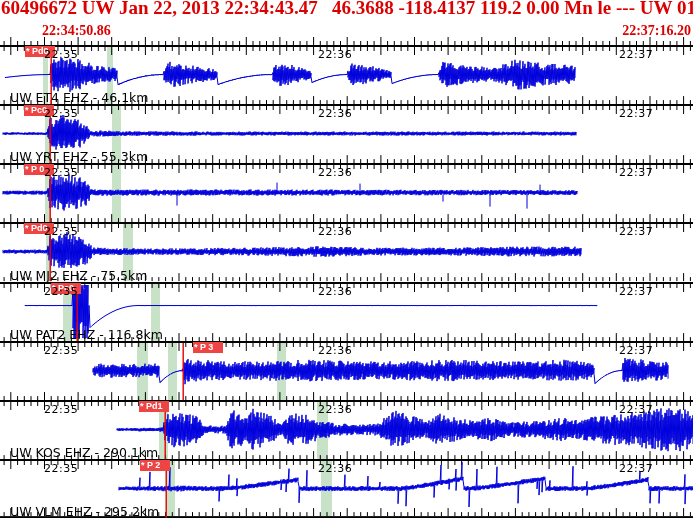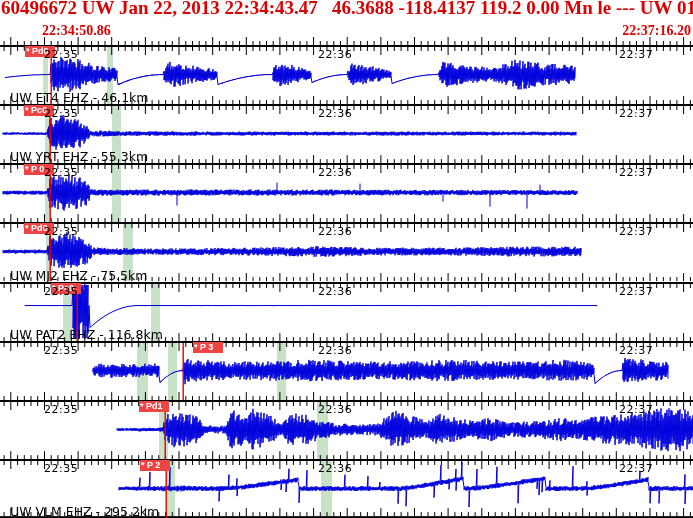--- a/index.html
+++ b/index.html
@@ -137,20 +137,21 @@
       </div>
       <div class="panel">
     <svg class="wave" viewBox="0 0 693 59.125" preserveAspectRatio="none">
           <rect x="0" y="0" width="693" height="2" fill="#000"></rect>
           <rect x="159" y="2" width="9" height="57.125" fill="#c8e2c8"></rect>
           <rect x="317" y="2" width="11" height="57.125" fill="#c8e2c8"></rect>
           <path d="M4.1 2V6.0M10.8 2V10.0M17.6 2V6.0M24.3 2V6.0M31.0 2V6.0M37.7 2V6.0M44.5 2V10.0M51.2 2V6.0M57.9 2V6.0M64.7 2V6.0M71.4 2V6.0M78.1 2V10.0M84.8 2V6.0M91.6 2V6.0M98.3 2V6.0M105.0 2V6.0M111.7 2V10.0M118.5 2V6.0M125.2 2V6.0M131.9 2V6.0M138.7 2V6.0M145.4 2V10.0M152.1 2V6.0M158.8 2V6.0M165.6 2V6.0M172.3 2V6.0M179.0 2V10.0M185.8 2V6.0M192.5 2V6.0M199.2 2V6.0M205.9 2V6.0M212.7 2V10.0M219.4 2V6.0M226.1 2V6.0M232.9 2V6.0M239.6 2V6.0M246.3 2V10.0M253.0 2V6.0M259.8 2V6.0M266.5 2V6.0M273.2 2V6.0M279.9 2V10.0M286.7 2V6.0M293.4 2V6.0M300.1 2V6.0M306.9 2V6.0M313.6 2V10.0M320.3 2V6.0M327.0 2V6.0M333.8 2V6.0M340.5 2V6.0M347.2 2V10.0M354.0 2V6.0M360.7 2V6.0M367.4 2V6.0M374.1 2V6.0M380.9 2V10.0M387.6 2V6.0M394.3 2V6.0M401.1 2V6.0M407.8 2V6.0M414.5 2V10.0M421.2 2V6.0M428.0 2V6.0M434.7 2V6.0M441.4 2V6.0M448.1 2V10.0M454.9 2V6.0M461.6 2V6.0M468.3 2V6.0M475.1 2V6.0M481.8 2V10.0M488.5 2V6.0M495.2 2V6.0M502.0 2V6.0M508.7 2V6.0M515.4 2V10.0M522.2 2V6.0M528.9 2V6.0M535.6 2V6.0M542.3 2V6.0M549.1 2V10.0M555.8 2V6.0M562.5 2V6.0M569.3 2V6.0M576.0 2V6.0M582.7 2V10.0M589.4 2V6.0M596.2 2V6.0M602.9 2V6.0M609.6 2V6.0M616.3 2V10.0M623.1 2V6.0M629.8 2V6.0M636.5 2V6.0M643.3 2V6.0M650.0 2V10.0M656.7 2V6.0M663.4 2V6.0M670.2 2V6.0M676.9 2V6.0M683.6 2V10.0M690.4 2V6.0M4.1 59.125V55.1M10.8 59.125V51.1M17.6 59.125V55.1M24.3 59.125V55.1M31.0 59.125V55.1M37.7 59.125V55.1M44.5 59.125V51.1M51.2 59.125V55.1M57.9 59.125V55.1M64.7 59.125V55.1M71.4 59.125V55.1M78.1 59.125V51.1M84.8 59.125V55.1M91.6 59.125V55.1M98.3 59.125V55.1M105.0 59.125V55.1M111.7 59.125V51.1M118.5 59.125V55.1M125.2 59.125V55.1M131.9 59.125V55.1M138.7 59.125V55.1M145.4 59.125V51.1M152.1 59.125V55.1M158.8 59.125V55.1M165.6 59.125V55.1M172.3 59.125V55.1M179.0 59.125V51.1M185.8 59.125V55.1M192.5 59.125V55.1M199.2 59.125V55.1M205.9 59.125V55.1M212.7 59.125V51.1M219.4 59.125V55.1M226.1 59.125V55.1M232.9 59.125V55.1M239.6 59.125V55.1M246.3 59.125V51.1M253.0 59.125V55.1M259.8 59.125V55.1M266.5 59.125V55.1M273.2 59.125V55.1M279.9 59.125V51.1M286.7 59.125V55.1M293.4 59.125V55.1M300.1 59.125V55.1M306.9 59.125V55.1M313.6 59.125V51.1M320.3 59.125V55.1M327.0 59.125V55.1M333.8 59.125V55.1M340.5 59.125V55.1M347.2 59.125V51.1M354.0 59.125V55.1M360.7 59.125V55.1M367.4 59.125V55.1M374.1 59.125V55.1M380.9 59.125V51.1M387.6 59.125V55.1M394.3 59.125V55.1M401.1 59.125V55.1M407.8 59.125V55.1M414.5 59.125V51.1M421.2 59.125V55.1M428.0 59.125V55.1M434.7 59.125V55.1M441.4 59.125V55.1M448.1 59.125V51.1M454.9 59.125V55.1M461.6 59.125V55.1M468.3 59.125V55.1M475.1 59.125V55.1M481.8 59.125V51.1M488.5 59.125V55.1M495.2 59.125V55.1M502.0 59.125V55.1M508.7 59.125V55.1M515.4 59.125V51.1M522.2 59.125V55.1M528.9 59.125V55.1M535.6 59.125V55.1M542.3 59.125V55.1M549.1 59.125V51.1M555.8 59.125V55.1M562.5 59.125V55.1M569.3 59.125V55.1M576.0 59.125V55.1M582.7 59.125V51.1M589.4 59.125V55.1M596.2 59.125V55.1M602.9 59.125V55.1M609.6 59.125V55.1M616.3 59.125V51.1M623.1 59.125V55.1M629.8 59.125V55.1M636.5 59.125V55.1M643.3 59.125V55.1M650.0 59.125V51.1M656.7 59.125V55.1M663.4 59.125V55.1M670.2 59.125V55.1M676.9 59.125V55.1M683.6 59.125V51.1M690.4 59.125V55.1" stroke="#000000" stroke-width="1" fill="none"></path>
           <path d="M117 28.6L117 30.1L118 28.3L118 30.6L119 28.9L119 30.9L120 28.1L120 30.9L121 29.0L121 30.3L122 28.1L122 30.7L123 28.5L123 30.8L124 28.6L124 30.2L125 28.9L125 30.2L126 28.5L126 30.7L127 27.9L127 30.2L128 28.7L128 30.4L129 28.8L129 30.4L130 28.7L130 30.2L131 28.1L131 30.7L132 28.4L132 30.8L133 28.6L133 30.5L134 28.3L134 30.5L135 28.1L135 30.7L136 28.2L136 30.9L137 28.5L137 30.3L138 28.6L138 30.9L139 28.9L139 31.3L140 28.8L140 31.3L141 28.3L141 31.2L142 28.5L142 30.7L143 28.6L143 31.0L144 27.8L144 30.7L145 28.4L145 30.9L146 28.5L146 31.2L147 28.4L147 30.8L148 28.4L148 30.9L149 28.1L149 31.0L150 27.8L150 30.9L151 28.2L151 31.0L152 28.4L152 30.9L153 28.0L153 31.1L154 28.3L154 31.0L155 28.7L155 30.5L156 28.7L156 30.9L157 28.3L157 31.0L158 28.4L158 30.8L159 27.8L159 30.5L160 28.0L160 31.7L161 27.6L161 31.3L162 27.8L162 30.9L163 27.4L163 31.3L164 22.3L164 33.5L165 25.2L165 40.1L166 22.0L166 35.9L167 19.0L167 35.7L168 14.3L168 40.9L169 22.5L169 43.1L170 19.3L170 36.8L171 20.9L171 36.9L172 20.3L172 45.2L173 13.9L173 37.7L174 17.2L174 47.2L175 17.1L175 45.7L176 15.9L176 42.3L177 20.3L177 36.2L178 20.1L178 38.5L179 17.2L179 45.0L180 13.4L180 45.7L181 22.1L181 38.4L182 13.8L182 40.1L183 16.9L183 41.4L184 23.2L184 46.4L185 20.9L185 39.9L186 14.8L186 36.9L187 15.3L187 45.2L188 15.2L188 39.4L189 21.0L189 41.8L190 14.5L190 42.4L191 24.0L191 40.6L192 23.6L192 38.7L193 15.5L193 39.4L194 18.6L194 38.0L195 17.9L195 38.3L196 16.2L196 43.1L197 17.4L197 39.4L198 22.5L198 37.7L199 21.8L199 38.0L200 19.8L200 38.0L201 22.6L201 36.1L202 25.7L202 35.9L203 26.6L203 35.0L204 26.7L204 31.7L205 26.4L205 33.1L206 26.9L206 32.2L207 26.8L207 33.0L208 27.0L208 32.1L209 26.5L209 31.5L210 25.7L210 31.8L211 25.7L211 31.4L212 27.9L212 31.5L213 26.9L213 31.7L214 26.6L214 31.7L215 27.0L215 33.1L216 26.5L216 32.6L217 27.6L217 31.1L218 26.9L218 33.4L219 27.7L219 31.2L220 27.6L220 31.7L221 26.4L221 31.0L222 25.8L222 31.1L223 27.8L223 33.4L224 26.6L224 31.8L225 26.3L225 33.5L226 27.3L226 33.1L227 25.1L227 35.7L228 21.1L228 40.3L229 23.5L229 36.2L230 18.1L230 46.3L231 13.4L231 46.2L232 14.6L232 48.2L233 12.7L233 43.3L234 10.5L234 45.7L235 19.6L235 38.8L236 21.7L236 36.9L237 16.4L237 37.4L238 15.4L238 44.4L239 14.6L239 42.7L240 20.4L240 44.4L241 20.5L241 45.8L242 19.1L242 43.9L243 19.6L243 41.0L244 23.0L244 37.7L245 18.3L245 39.8L246 18.9L246 36.6L247 18.5L247 40.3L248 22.8L248 41.4L249 15.5L249 43.5L250 14.5L250 43.1L251 12.5L251 40.6L252 20.6L252 48.8L253 8.8L253 49.5L254 13.9L254 43.9L255 16.6L255 40.0L256 17.6L256 39.4L257 12.3L257 38.7L258 12.6L258 43.8L259 17.2L259 37.3L260 21.5L260 47.4L261 12.5L261 43.2L262 18.4L262 38.8L263 21.9L263 42.7L264 13.0L264 36.8L265 19.9L265 37.6L266 18.4L266 38.0L267 14.3L267 38.2L268 18.6L268 38.9L269 16.0L269 41.7L270 21.8L270 36.8L271 15.9L271 40.8L272 20.4L272 35.8L273 22.5L273 40.0L274 25.2L274 40.8L275 19.0L275 35.0L276 24.4L276 38.2L277 24.5L277 34.4L278 23.2L278 35.6L279 23.8L279 32.6L280 24.0L280 34.9L281 24.8L281 34.7L282 25.5L282 32.7L283 23.5L283 34.3L284 21.8L284 36.4L285 21.0L285 38.5L286 19.7L286 38.9L287 23.0L287 35.1L288 23.0L288 43.5L289 17.8L289 39.9L290 15.6L290 40.7L291 19.8L291 42.2L292 15.1L292 42.5L293 18.4L293 44.8L294 22.1L294 37.7L295 18.5L295 38.8L296 13.6L296 36.9L297 20.6L297 36.0L298 23.2L298 38.2L299 16.3L299 37.1L300 22.3L300 37.3L301 21.9L301 36.3L302 14.9L302 37.1L303 19.0L303 42.9L304 22.8L304 37.2L305 22.7L305 36.5L306 14.9L306 43.8L307 19.9L307 40.5L308 19.6L308 43.7L309 22.5L309 40.0L310 21.3L310 38.8L311 22.4L311 40.6L312 20.4L312 39.1L313 21.4L313 36.8L314 20.3L314 34.8L315 23.0L315 41.2L316 23.8L316 38.1L317 22.4L317 35.4L318 25.2L318 33.7L319 25.2L319 35.7L320 22.3L320 37.7L321 25.9L321 37.1L322 22.6L322 37.3L323 22.2L323 36.2L324 24.0L324 36.5L325 24.5L325 37.2L326 23.9L326 37.9L327 23.0L327 33.3L328 22.3L328 36.0L329 22.3L329 37.3L330 25.8L330 34.1L331 23.6L331 34.5L332 22.8L332 33.9L333 23.4L333 33.2L334 27.0L334 34.5L335 26.2L335 34.9L336 25.4L336 32.2L337 27.2L337 34.4L338 27.0L338 32.2L339 25.0L339 33.0L340 25.8L340 35.5L341 27.3L341 33.9L342 26.0L342 34.4L343 25.7L343 32.9L344 23.9L344 33.4L345 23.8L345 33.1L346 24.4L346 33.4L347 25.2L347 35.2L348 26.0L348 33.6L349 26.4L349 33.1L350 26.6L350 33.2L351 25.7L351 34.8L352 25.5L352 34.6L353 25.1L353 34.0L354 25.0L354 31.3L355 26.2L355 32.3L356 25.3L356 32.9L357 26.5L357 34.3L358 26.2L358 32.9L359 27.0L359 34.3L360 24.8L360 33.9L361 27.2L361 34.1L362 26.3L362 33.6L363 24.6L363 34.5L364 25.2L364 31.9L365 25.9L365 31.8L366 26.3L366 31.6L367 25.7L367 35.1L368 24.8L368 31.9L369 27.1L369 31.8L370 24.1L370 34.7L371 25.6L371 32.6L372 26.3L372 31.8L373 24.7L373 33.5L374 24.0L374 31.8L375 26.5L375 35.4L376 24.6L376 31.9L377 25.7L377 34.5L378 23.6L378 34.0L379 26.5L379 32.7L380 24.1L380 35.3L381 24.8L381 37.9L382 25.0L382 36.9L383 22.4L383 36.1L384 18.2L384 37.5L385 24.8L385 35.0L386 19.8L386 39.3L387 17.8L387 39.2L388 22.6L388 35.2L389 16.0L389 39.3L390 21.7L390 38.4L391 19.7L391 45.6L392 13.2L392 40.4L393 12.2L393 44.7L394 18.7L394 39.7L395 16.6L395 42.9L396 10.9L396 37.1L397 17.9L397 36.9L398 14.2L398 45.9L399 13.4L399 41.4L400 16.4L400 36.0L401 18.6L401 37.0L402 13.9L402 45.4L403 13.0L403 45.0L404 18.7L404 42.5L405 20.2L405 42.0L406 16.4L406 36.8L407 18.1L407 43.4L408 19.9L408 35.1L409 21.8L409 42.8L410 24.1L410 35.7L411 22.3L411 37.6L412 21.3L412 37.1L413 16.8L413 40.0L414 16.5L414 36.2L415 24.4L415 35.2L416 17.1L416 37.8L417 18.3L417 36.9L418 21.0L418 37.1L419 21.9L419 35.1L420 18.9L420 38.5L421 23.4L421 35.5L422 19.4L422 36.9L423 22.3L423 36.4L424 23.9L424 34.9L425 22.3L425 32.9L426 22.0L426 37.6L427 23.4L427 32.9L428 23.5L428 37.4L429 20.5L429 38.2L430 25.1L430 37.6L431 21.7L431 39.5L432 22.2L432 38.0L433 18.5L433 41.5L434 23.1L434 39.0L435 20.3L435 38.0L436 16.3L436 43.5L437 19.9L437 40.3L438 15.2L438 38.7L439 17.4L439 37.9L440 13.8L440 40.9L441 21.1L441 35.7L442 21.1L442 42.5L443 19.3L443 38.0L444 15.6L444 35.9L445 20.4L445 38.7L446 19.6L446 35.4L447 23.2L447 40.0L448 18.4L448 35.0L449 19.6L449 37.1L450 22.1L450 42.0L451 22.7L451 36.3L452 21.5L452 41.4L453 24.3L453 36.1L454 17.4L454 41.6L455 20.3L455 35.9L456 22.6L456 33.9L457 20.8L457 40.1L458 25.3L458 36.8L459 24.1L459 36.7L460 20.4L460 39.5L461 20.4L461 38.6L462 23.4L462 38.4L463 24.7L463 35.6L464 23.0L464 38.0L465 19.4L465 38.0L466 23.9L466 34.2L467 23.8L467 36.3L468 25.3L468 35.0L469 25.0L469 36.1L470 20.3L470 35.5L471 22.6L471 33.8L472 21.7L472 35.5L473 21.0L473 37.0L474 24.2L474 35.9L475 23.0L475 33.3L476 22.8L476 36.0L477 21.5L477 35.9L478 22.9L478 39.3L479 21.5L479 37.9L480 22.0L480 37.8L481 25.3L481 34.1L482 20.4L482 39.0L483 19.5L483 35.2L484 21.7L484 38.8L485 18.7L485 39.0L486 24.2L486 34.6L487 24.9L487 38.2L488 18.2L488 39.9L489 20.4L489 34.9L490 20.1L490 35.4L491 24.2L491 41.1L492 23.5L492 40.7L493 22.5L493 35.5L494 22.7L494 40.0L495 25.8L495 33.5L496 19.2L496 38.9L497 19.9L497 36.9L498 20.0L498 36.3L499 24.0L499 35.6L500 21.4L500 37.1L501 25.1L501 37.0L502 22.2L502 37.2L503 21.4L503 34.4L504 22.6L504 38.0L505 22.1L505 34.3L506 24.5L506 33.4L507 23.6L507 34.8L508 26.2L508 35.8L509 23.3L509 35.9L510 24.5L510 34.6L511 23.0L511 32.8L512 22.6L512 32.7L513 22.5L513 32.4L514 27.0L514 36.8L515 22.9L515 35.9L516 23.4L516 33.7L517 22.7L517 33.1L518 22.2L518 36.7L519 22.9L519 32.6L520 23.9L520 35.3L521 25.4L521 35.9L522 25.0L522 37.3L523 23.4L523 36.2L524 21.6L524 37.4L525 26.7L525 37.4L526 24.1L526 34.1L527 21.9L527 34.7L528 24.9L528 32.6L529 26.4L529 36.8L530 26.3L530 36.5L531 24.5L531 35.3L532 23.7L532 32.7L533 23.1L533 34.5L534 21.3L534 34.0L535 24.7L535 37.2L536 21.3L536 36.4L537 21.5L537 34.5L538 24.5L538 34.2L539 24.1L539 35.3L540 22.3L540 35.9L541 23.1L541 34.4L542 23.1L542 34.8L543 21.6L543 37.4L544 21.0L544 35.5L545 22.4L545 39.1L546 25.9L546 34.3L547 26.0L547 36.0L548 24.6L548 37.7L549 20.2L549 33.8L550 24.8L550 38.2L551 22.6L551 37.8L552 25.8L552 36.8L553 24.9L553 39.8L554 21.3L554 34.3L555 19.0L555 33.6L556 22.2L556 37.0L557 23.3L557 40.3L558 21.4L558 34.0L559 18.3L559 34.8L560 25.3L560 39.3L561 25.1L561 41.0L562 24.2L562 35.3L563 23.7L563 37.9L564 19.9L564 35.2L565 18.1L565 40.0L566 19.2L566 38.6L567 24.2L567 33.6L568 21.3L568 36.9L569 22.3L569 36.8L570 21.9L570 37.0L571 21.8L571 35.4L572 20.7L572 37.9L573 24.1L573 37.9L574 24.3L574 35.1L575 20.6L575 33.9L576 20.1L576 37.9L577 23.8L577 38.8L578 24.3L578 33.3L579 22.9L579 38.8L580 22.2L580 37.6L581 23.0L581 37.4L582 20.6L582 35.2L583 23.8L583 34.0L584 20.9L584 40.1L585 19.8L585 39.6L586 22.2L586 39.9L587 19.9L587 40.5L588 19.3L588 36.8L589 21.2L589 35.8L590 19.2L590 36.8L591 17.5L591 36.4L592 17.2L592 39.3L593 17.9L593 39.5L594 21.5L594 40.6L595 16.7L595 38.8L596 17.1L596 34.7L597 21.2L597 37.1L598 22.3L598 37.5L599 22.4L599 37.2L600 20.5L600 35.9L601 16.4L601 38.5L602 17.3L602 35.9L603 16.7L603 43.3L604 16.4L604 38.4L605 24.4L605 41.2L606 20.5L606 43.5L607 16.6L607 39.5L608 19.2L608 38.3L609 20.4L609 43.5L610 22.1L610 41.5L611 23.5L611 38.7L612 16.9L612 35.8L613 17.7L613 36.0L614 15.4L614 37.9L615 15.1L615 44.9L616 21.1L616 35.4L617 17.5L617 39.2L618 20.3L618 38.0L619 23.6L619 43.9L620 20.9L620 38.6L621 14.4L621 43.2L622 20.1L622 37.4L623 21.0L623 40.5L624 22.3L624 39.0L625 17.6L625 39.3L626 19.4L626 44.3L627 21.4L627 41.3L628 16.0L628 43.1L629 18.6L629 45.2L630 22.6L630 42.0L631 15.2L631 36.0L632 12.0L632 43.6L633 18.2L633 38.7L634 16.3L634 43.6L635 15.1L635 36.3L636 15.9L636 36.7L637 19.6L637 38.3L638 16.6L638 43.1L639 14.6L639 36.9L640 19.6L640 44.9L641 14.0L641 38.1L642 17.1L642 47.3L643 21.0L643 42.5L644 11.4L644 42.9L645 14.5L645 43.0L646 12.6L646 48.4L647 20.9L647 36.9L648 14.2L648 41.2L649 11.2L649 44.8L650 12.2L650 39.2L651 20.4L651 44.7L652 14.7L652 48.4L653 15.8L653 48.4L654 10.7L654 37.4L655 12.1L655 49.1L656 17.7L656 38.5L657 9.0L657 41.1L658 12.7L658 47.3L659 11.5L659 40.8L660 20.7L660 39.5L661 8.4L661 50.6L662 14.9L662 49.9L663 19.8L663 43.7L664 17.4L664 46.9L665 12.9L665 43.6L666 13.2L666 49.5L667 9.9L667 48.4L668 16.1L668 51.2L669 8.4L669 43.9L670 16.0L670 43.4L671 10.1L671 44.4L672 10.8L672 38.0L673 15.1L673 43.3L674 15.2L674 40.8L675 15.1L675 43.9L676 13.3L676 50.0L677 14.6L677 44.5L678 10.4L678 44.4L679 11.1L679 47.2L680 9.3L680 51.1L681 20.7L681 41.8L682 13.8L682 45.4L683 18.1L683 45.9L684 19.7L684 40.2L685 9.6L685 39.7L686 13.9L686 36.9L687 20.6L687 49.3L688 11.3L688 39.7L689 17.6L689 44.3L690 15.9L690 43.0L691 20.3L691 38.7L692 18.3L692 36.8L693 15.2L693 43.9" stroke="#0000dd" stroke-width="1" fill="none"></path>
           <rect x="164.5" y="2" width="1.4" height="57.125" fill="#e60000"></rect>
         </svg>
+    <span class="station">UW KOS EHZ - 290.1km</span>
     <div class="pick" style="left: 139px;">* Pd1</div>
   <span class="tlabel" style="left: 44px;">22:35</span>
         <span class="tlabel" style="left: 318px;">22:36</span>
         <span class="tlabel" style="left: 619px;">22:37</span>
       </div>
       <div class="panel">
     <svg class="wave" viewBox="0 0 693 59.125" preserveAspectRatio="none">
           <rect x="0" y="0" width="693" height="2" fill="#000"></rect>
           <rect x="166" y="2" width="9" height="57.125" fill="#c8e2c8"></rect>
           <rect x="321" y="2" width="11" height="57.125" fill="#c8e2c8"></rect>

